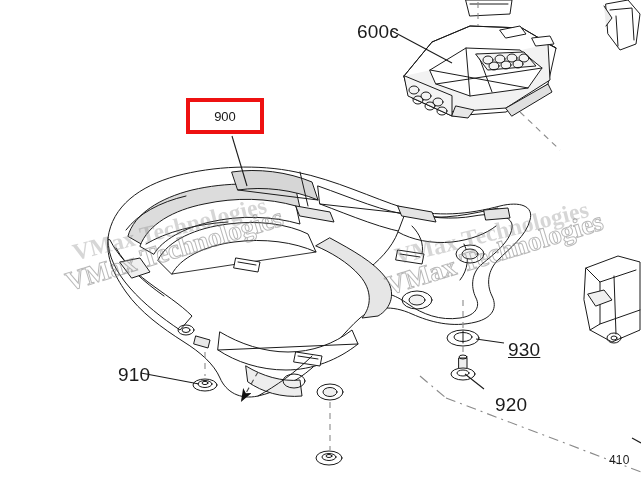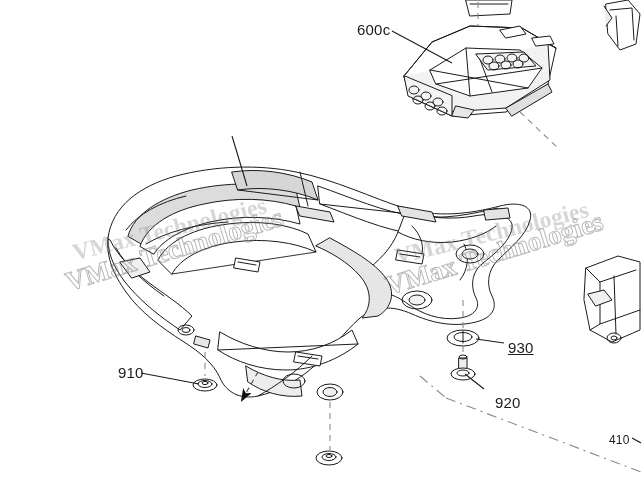--- a/index.html
+++ b/index.html
@@ -2,22 +2,22 @@
 <html><head>
 <meta charset="utf-8">
 <title>Parts Diagram</title>
 <style>
   html,body{margin:0;padding:0;background:#ffffff;}
   body{width:641px;height:483px;overflow:hidden;
        font-family:"Liberation Sans",sans-serif;}
   #stage{position:relative;width:641px;height:483px;background:#fff;}
   svg.layer{position:absolute;left:0;top:0;width:641px;height:483px;}
   .cal{position:absolute;font-family:"Liberation Sans",sans-serif;
-       font-size:15px;color:#1b1b1b;white-space:nowrap;letter-spacing:.2px;}
-  .cal.small{font-size:12px;}
+       font-size:19px;color:#1b1b1b;white-space:nowrap;letter-spacing:.2px;}
+  .cal.small{font-size:12px;margin-top:20px;}
   .hi-box{position:absolute;border:4px solid #ee1111;background:#fff;
           box-sizing:border-box;display:flex;align-items:center;
           justify-content:center;}
   .hi-box span{font-size:13px;color:#161616;}
   .wm{position:absolute;font-family:"Liberation Serif",serif;
       font-size:27px;font-weight:700;color:transparent;
       -webkit-text-stroke:1px rgba(125,125,125,.55);
       white-space:nowrap;transform-origin:left top;pointer-events:none;
       user-select:none;}
   .wm.solid{color:rgba(120,120,120,.30);-webkit-text-stroke:0;}
@@ -257,20 +257,23 @@
       <path d="M484 389 L465 374"></path>
       <path d="M632 438 L641 443"></path>
     </g>
   </svg>
 
   <div class="wm" style="left:62px;  top:268px; transform:rotate(-17deg);">VMax Technologies</div>
   <div class="wm solid" style="left:70px;  top:240px; transform:rotate(-14deg) scale(.88);">VMax Technologies</div>
   <div class="wm" style="left:382px; top:272px; transform:rotate(-17deg);">VMax Technologies</div>
   <div class="wm solid" style="left:392px; top:244px; transform:rotate(-14deg) scale(.88);">VMax Technologies</div>
 
+  <div class="hi-box" style="left:186px; top:98px; width:78px; height:36px;">
+    <span>900</span>
+  </div>
 
   <div class="cal" style="left:357px; top:21px;">600c</div>
 
   <div class="cal" style="left:118px; top:364px;">910</div>
 
   <div class="cal" style="left:508px; top:339px;text-decoration:underline;">930</div>
 
   <div class="cal" style="left:487px; top:394px;margin-left:8px;">920</div>
 
   <div class="cal small" style="left:609px; top:433px;">410</div>

